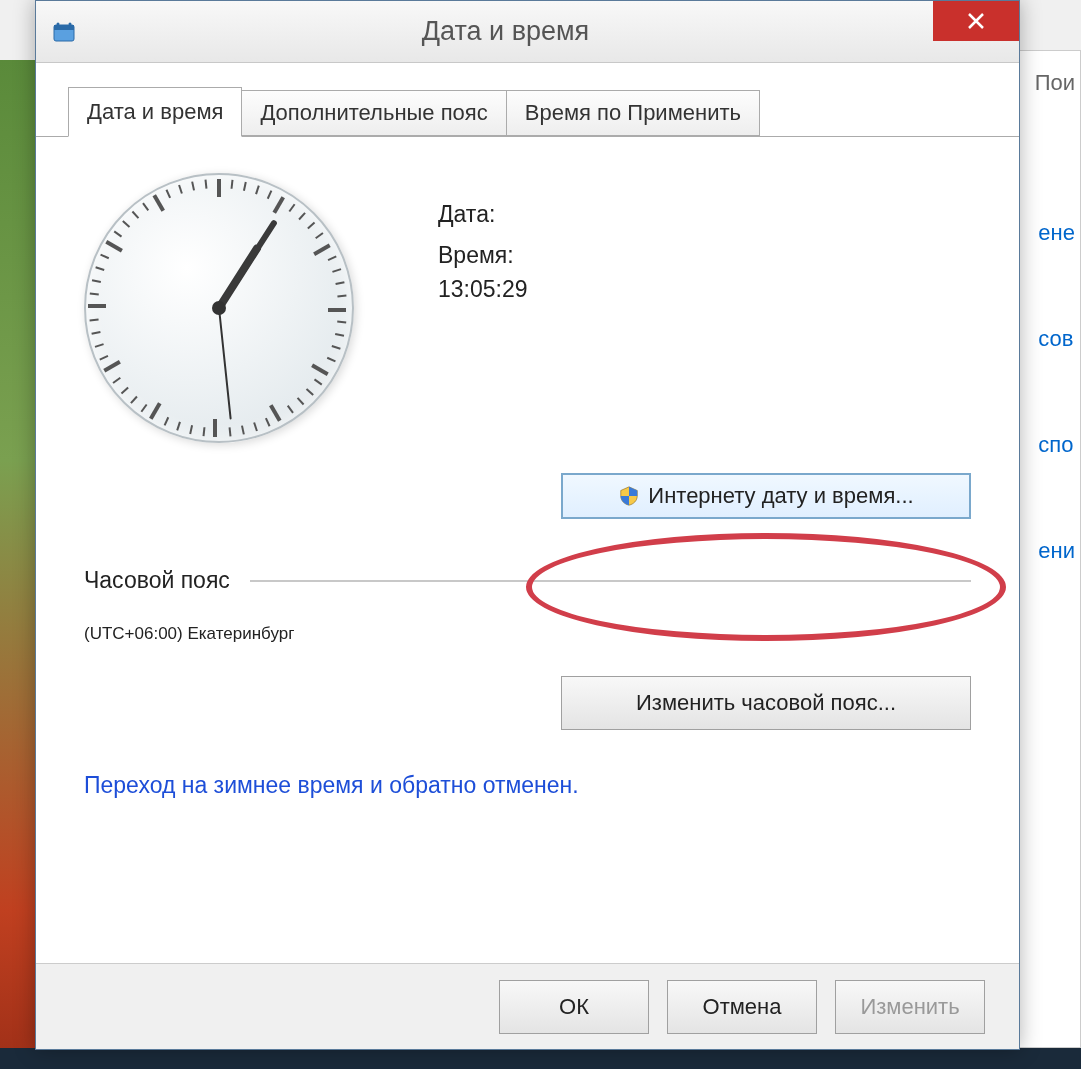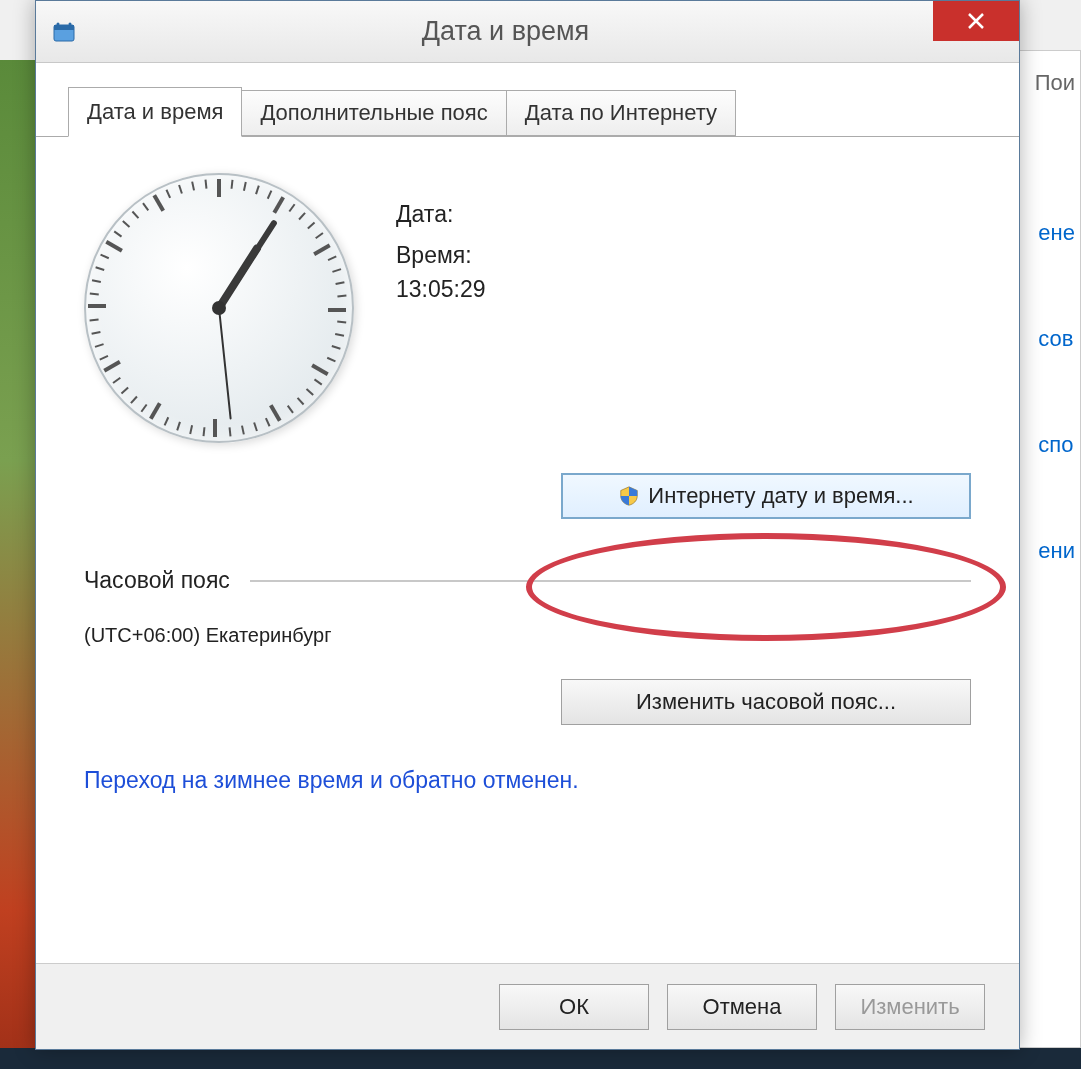--- a/index.html
+++ b/index.html
@@ -70,21 +70,21 @@
     }
     .tab.active {
       border-bottom: 1px solid #fff;
       margin-bottom: -1px;
       padding-top: 11px; padding-bottom:11px;
       z-index: 2;
     }
     .tab:not(.active) { background: linear-gradient(#fdfdfd,#eee); }
 
     .content { padding: 36px 48px; position: relative; height: 820px;}
-    .clock-row { display: flex; gap: 22px; }
+    .clock-row { display: flex; gap: 64px; }
     .clock-box { width: 290px; height: 290px; position: relative; flex-shrink:0; }
     .clock-face {
       width: 270px; height: 270px; border-radius: 50%;
       background: radial-gradient(circle at 38% 35%, #ffffff, #e6ecef 70%, #d0d6da);
       border: 2px solid #b8c0c5;
       position: relative;
       box-shadow: 2px 2px 10px rgba(0,0,0,0.15), inset 0 0 20px rgba(255,255,255,0.8);
     }
     .tick { position:absolute; left:50%; top:50%; background:#555; transform-origin: 0 0;}
     .tick.major { width:4px; height:18px; margin-left:-2px; }
@@ -112,25 +112,25 @@
     .ellipse {
       position:absolute; width:480px; height:108px;
       border: 6px solid #d13e4a; border-radius:50%;
       left: 490px; top: 396px;
       pointer-events:none;
     }
 
     .tz-header { display:flex; align-items:center; margin-top: 48px; gap:20px;justify-content:space-between;}
     .tz-header-label { font-size:23px; color:#222; white-space:nowrap;}
     .tz-header-line { flex:1; height:2px; background:#c8c8c8;}
-    .tz-val { font-size:20px; color:#222; margin-top:30px;}
+    .tz-val { font-size:17px; color:#222; margin-top:30px;}
     .tz-btn-row { display:flex; justify-content:flex-end; margin-top:32px;}
     .btn-std {
       display:inline-flex; align-items:center; justify-content:center;
-      min-width:150px; height:46px;
+      min-width:150px; height:54px;
       border:1px solid #a0a0a0;
       background: linear-gradient(#f8f8f8,#e4e4e4);
       font-size:22px; color:#222; padding: 0 8px;
     }
     .btn-std.disabled { color:#999; }
 
     .dst-note { font-size:23px; color:#1d4ed8; margin-top:42px;}
 
     .footer {
       position:absolute; left:0; right:0; bottom:0;
@@ -168,21 +168,21 @@
     <div class="close-btn">
       <svg width="20" height="20" viewBox="0 0 20 20">
         <path d="M3 3 L17 17 M17 3 L3 17" stroke="#fff" stroke-width="2.5"></path>
       </svg>
     </div>
   </div>
 
   <div class="tabstrip">
     <div class="tab active">Дата и время</div>
     <div class="tab">Дополнительные пояс</div>
-    <div class="tab">Дата по Интернету</div>
+    <div class="tab">Время по Применить</div>
   </div>
 
   <div class="content">
     <div class="clock-row">
       <div class="clock-box">
         <div class="clock-face" id="clock-face">
           <div class="hand hr" id="hand-hr" style="transform: rotate(32.5deg);"></div>
           <div class="hand mn" id="hand-mn" style="transform: rotate(32.9deg);"></div>
           <div class="hand sc" id="hand-sc" style="transform: rotate(174deg);"></div>
           <div class="pin"></div>

